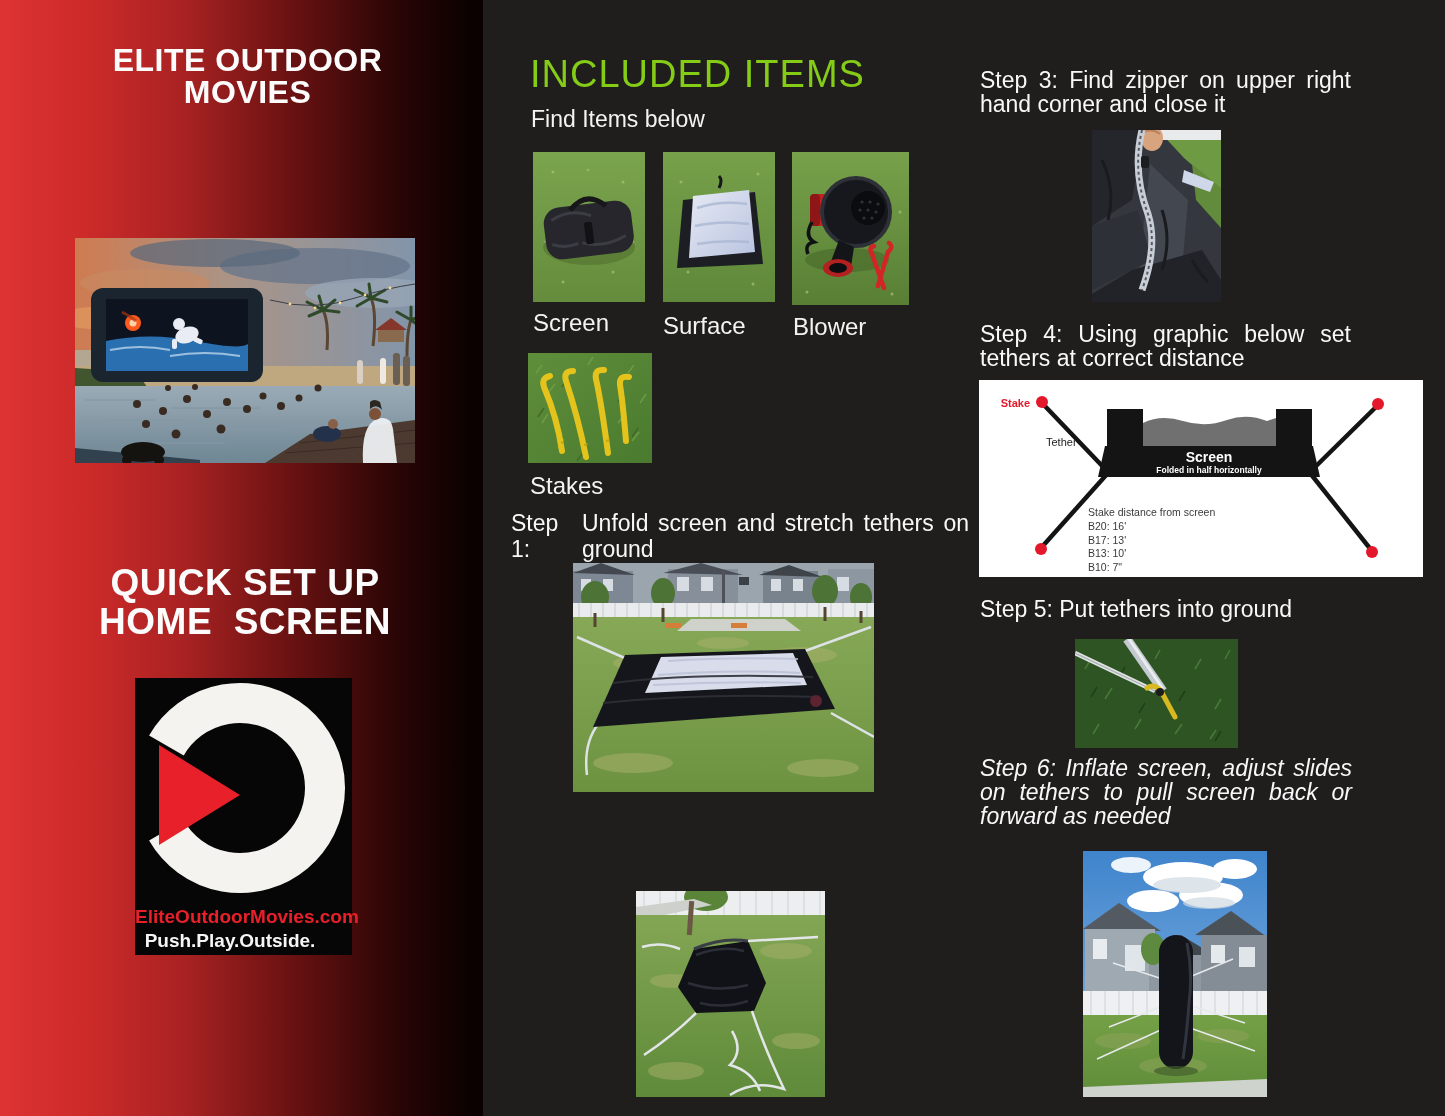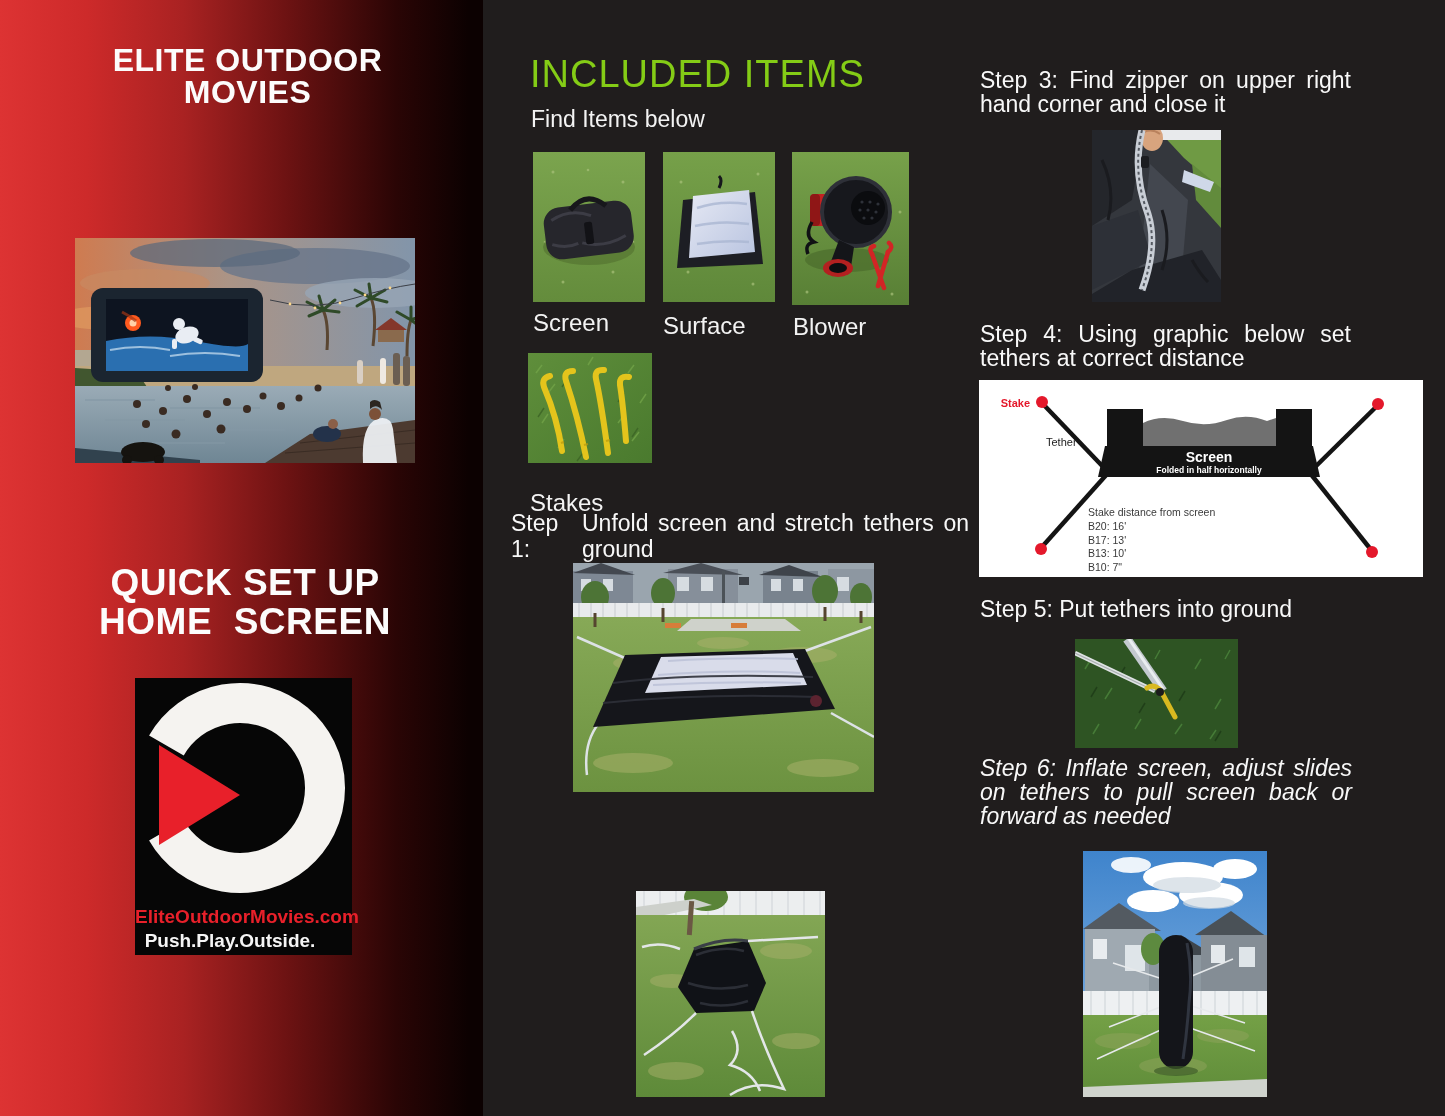--- a/index.html
+++ b/index.html
@@ -282,21 +282,21 @@
         <path d="M34 98 C30 70 22 48 16 34 q-3 -9 6 -11"></path>
         <path d="M58 104 C52 74 44 46 38 28 q-3 -10 7 -10"></path>
         <path d="M80 100 C76 70 72 44 68 26 q-2 -10 8 -9"></path>
         <path d="M98 88 C96 64 94 44 92 32 q-1 -10 9 -8"></path>
       </g>
       <g stroke="#b99a10" stroke-width="2" fill="none" opacity=".7">
         <path d="M33 90 l3 -1 M56 92 l4 -1 M78 88 l4 -1"></path>
       </g>
     </svg>
   </div>
-  <div class="abs item-label" style="left:530px;top:472px;margin-top:17px;">Stakes</div>
+  <div class="abs item-label" style="left:530px;top:472px;">Stakes</div>
 
   <div id="step1-row" class="abs">
     <div id="step1-label">Step 1:</div>
     <div id="step1-text">
       <div class="jl">Unfold screen and stretch tethers on</div>
       <div>ground</div>
     </div>
   </div>
 
   <div class="abs photo" style="left:573px;top:563px;width:301px;height:229px;">

